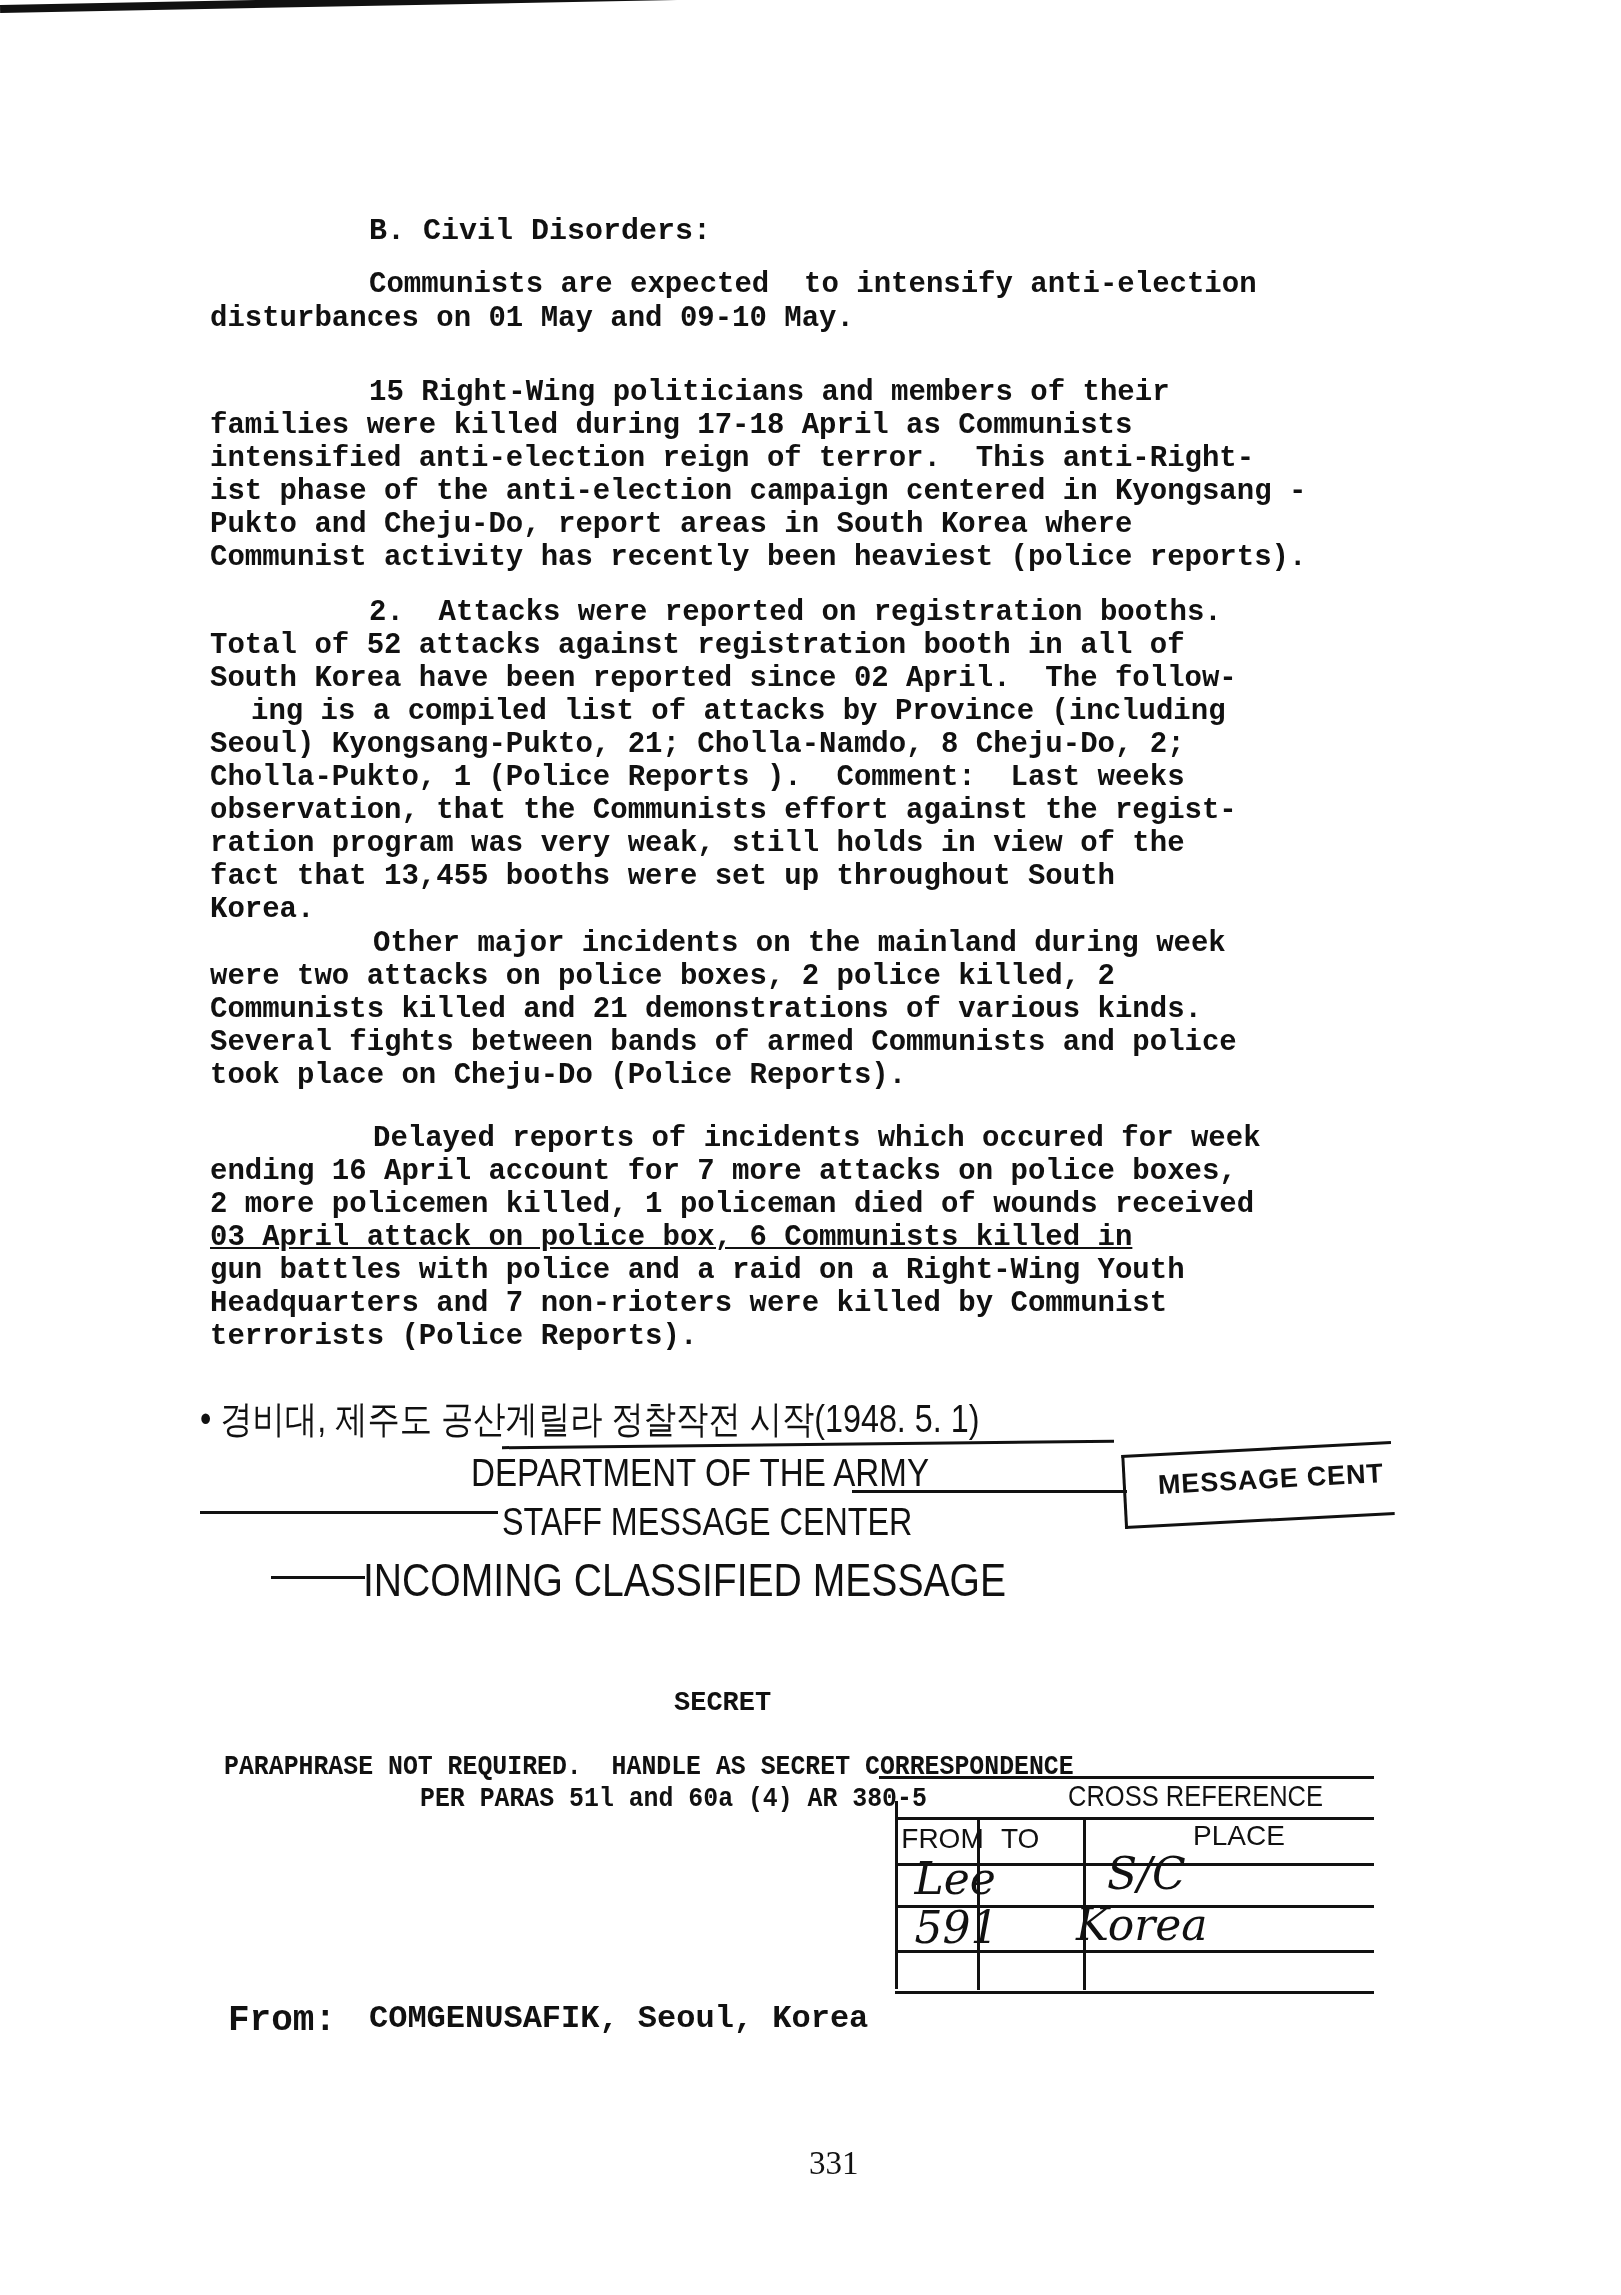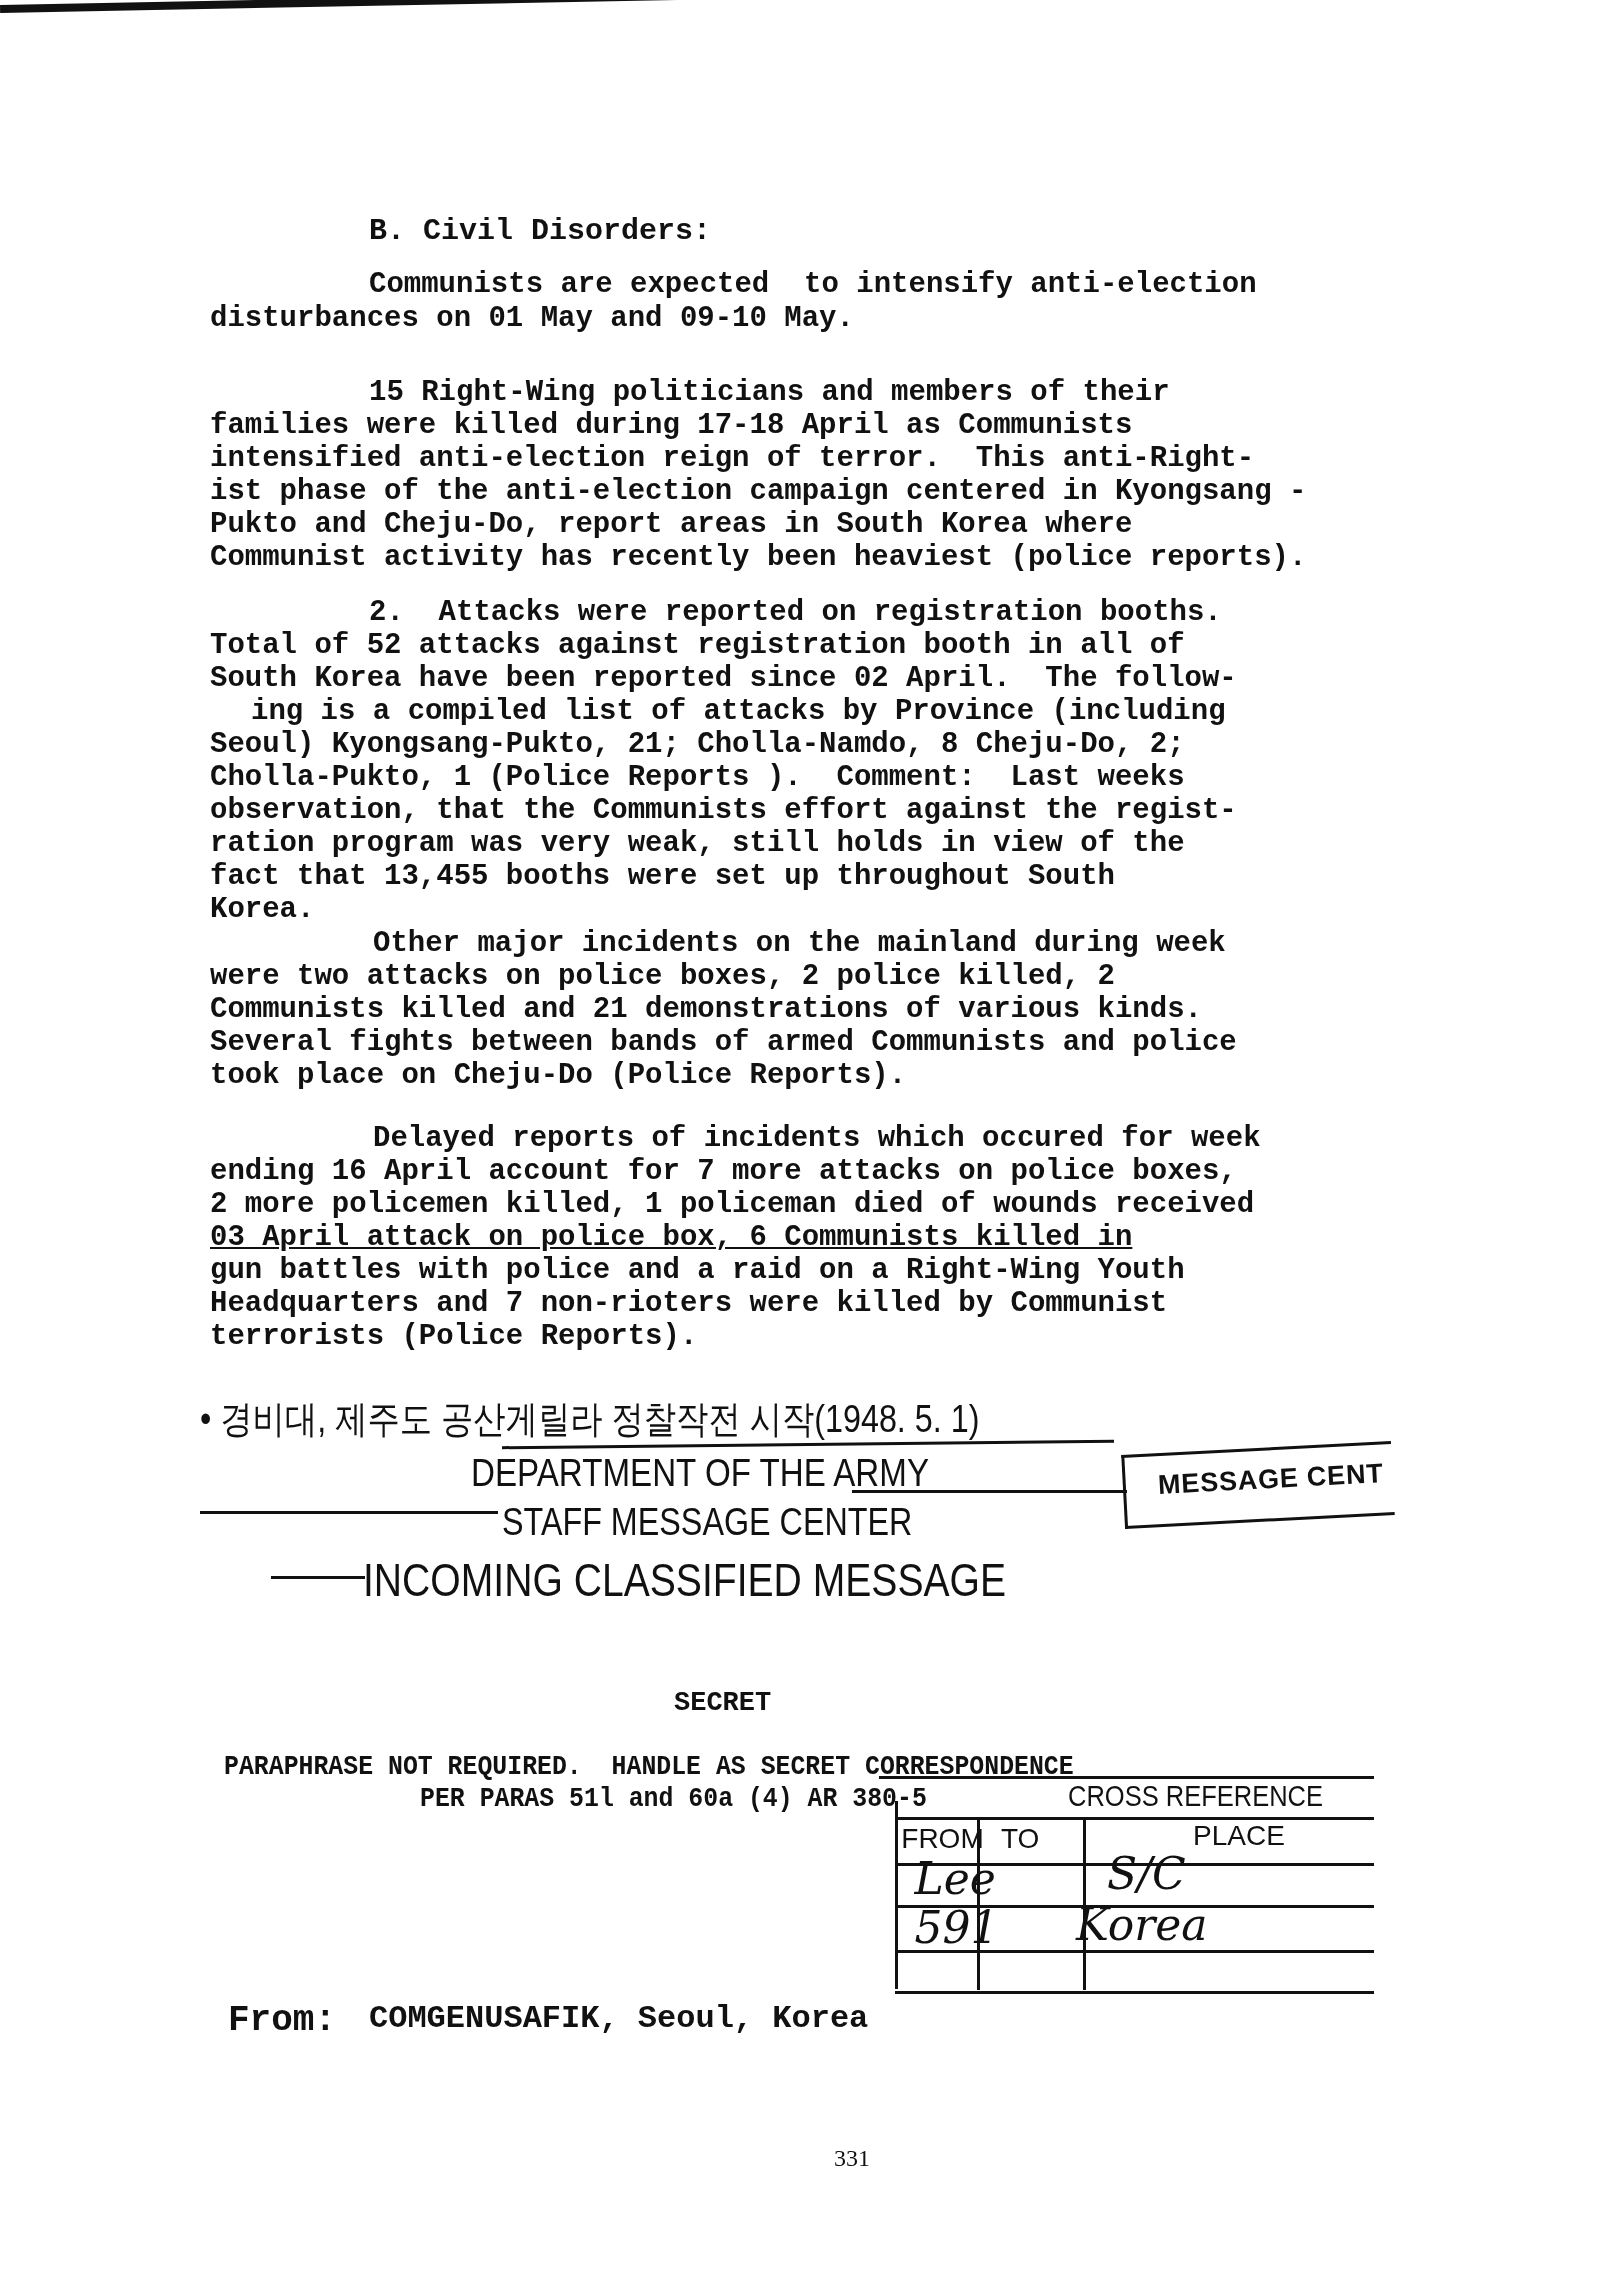--- a/index.html
+++ b/index.html
@@ -14,21 +14,21 @@
     .stamp-box { position: absolute; left: 1123px; top: 1448px; width: 267px; height: 68px;
       border: 3.9px solid #111; border-right: none; transform: rotate(-3deg); }
     .stamp-text { position: absolute; left: 1158px; top: 1464px; font-size: 27px; font-weight: bold;
       transform: rotate(-3deg); letter-spacing: 0.8px; }
     .rule { position: absolute; height: 3.1px; background: #111; }
     .xref-grid { position: absolute; left: 895px; top: 1817px; width: 479px; height: 161px; }
     .xref-v { position: absolute; width: 3.1px; background: #111; }
     .xref-h { position: absolute; height: 3.1px; background: #111; left: 0; right: 0; }
     .xref-head { position: absolute; font-size: 28px; }
     .hand { position: absolute; font-family: "DejaVu Serif", serif; font-style: italic; font-size: 44px; }
-    .page-num { position: absolute; left: 809px; top: 2145px; font-size: 24px; margin-left: 25px; }
+    .page-num { position: absolute; left: 809px; top: 2145px; font-size: 33px; }
   </style>
 </head>
 <body>
 
 <div class="top-rule"></div>
 
 <div class="heading mono" style="left:369px; top:214px; font-size:30px;">B. Civil Disorders:</div>
 
 <div>
   <div class="line mono" style="left:369px; top:267px;">Communists are expected  to intensify anti-election</div>

